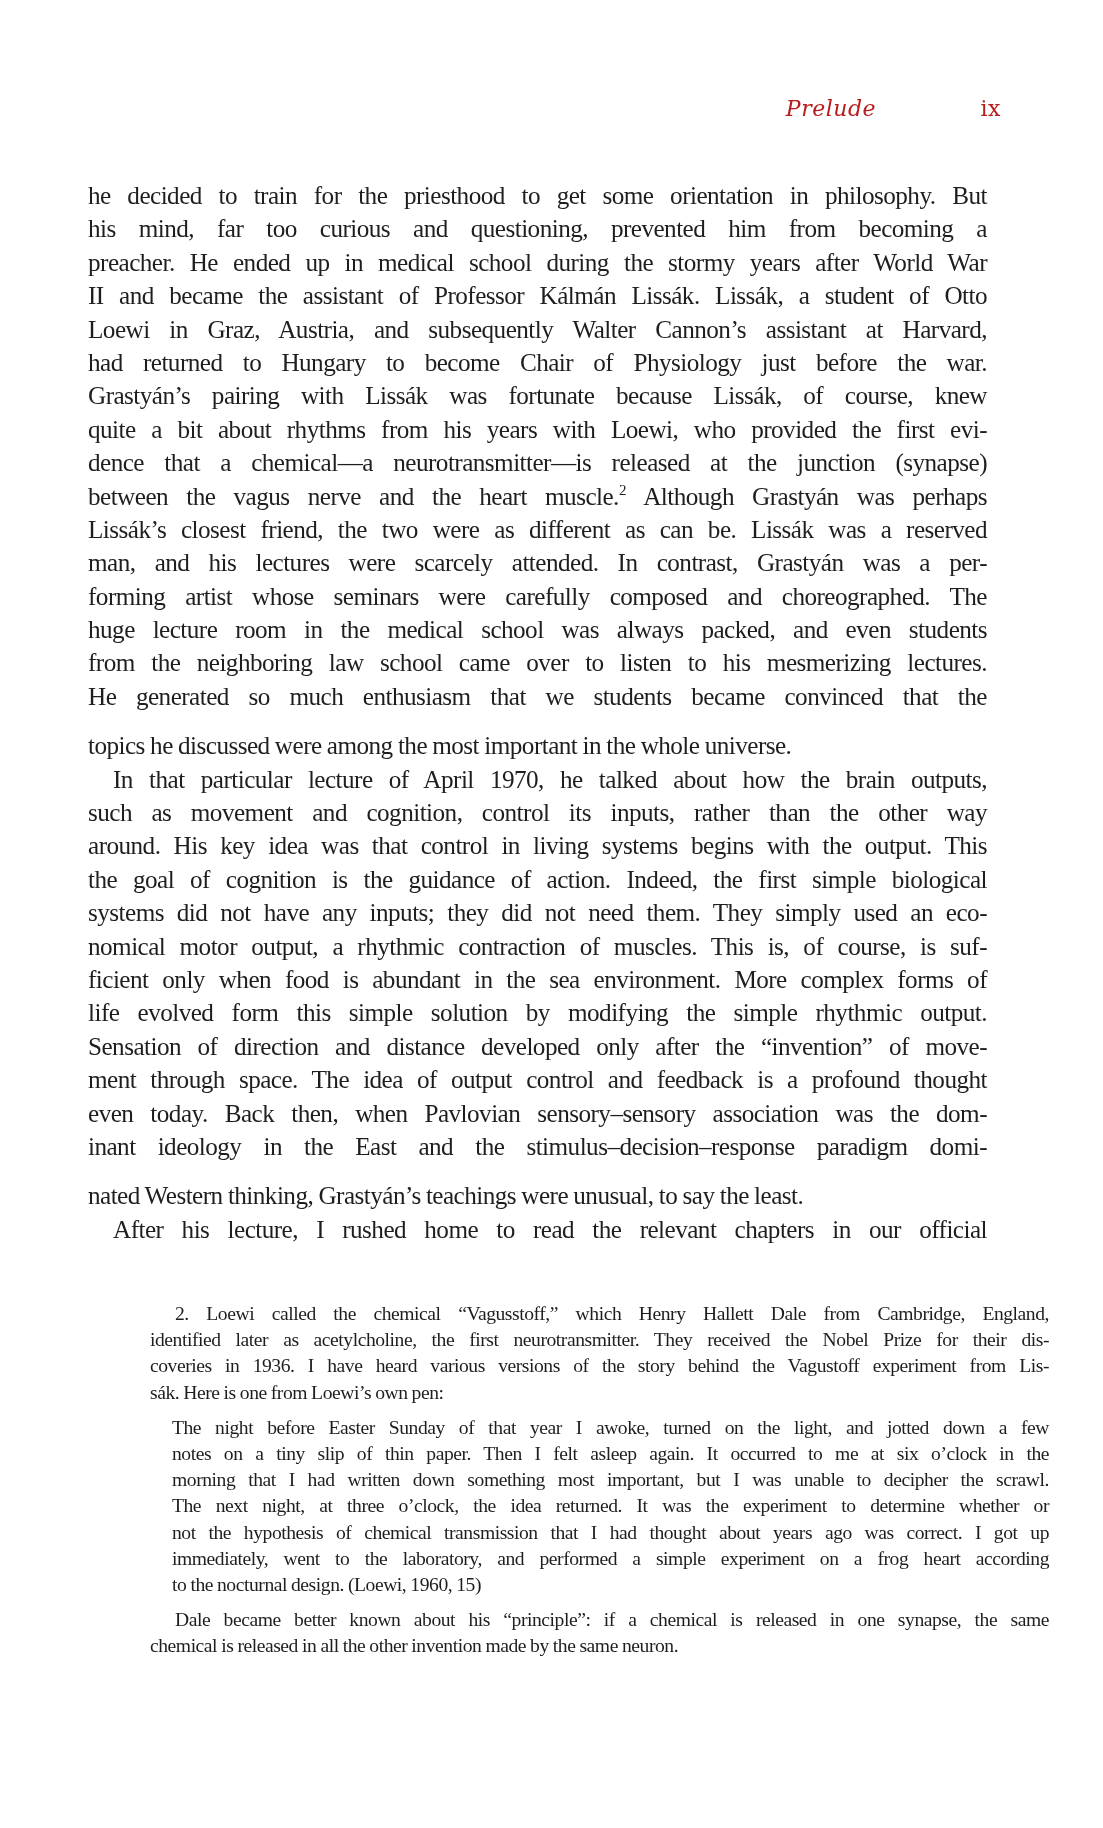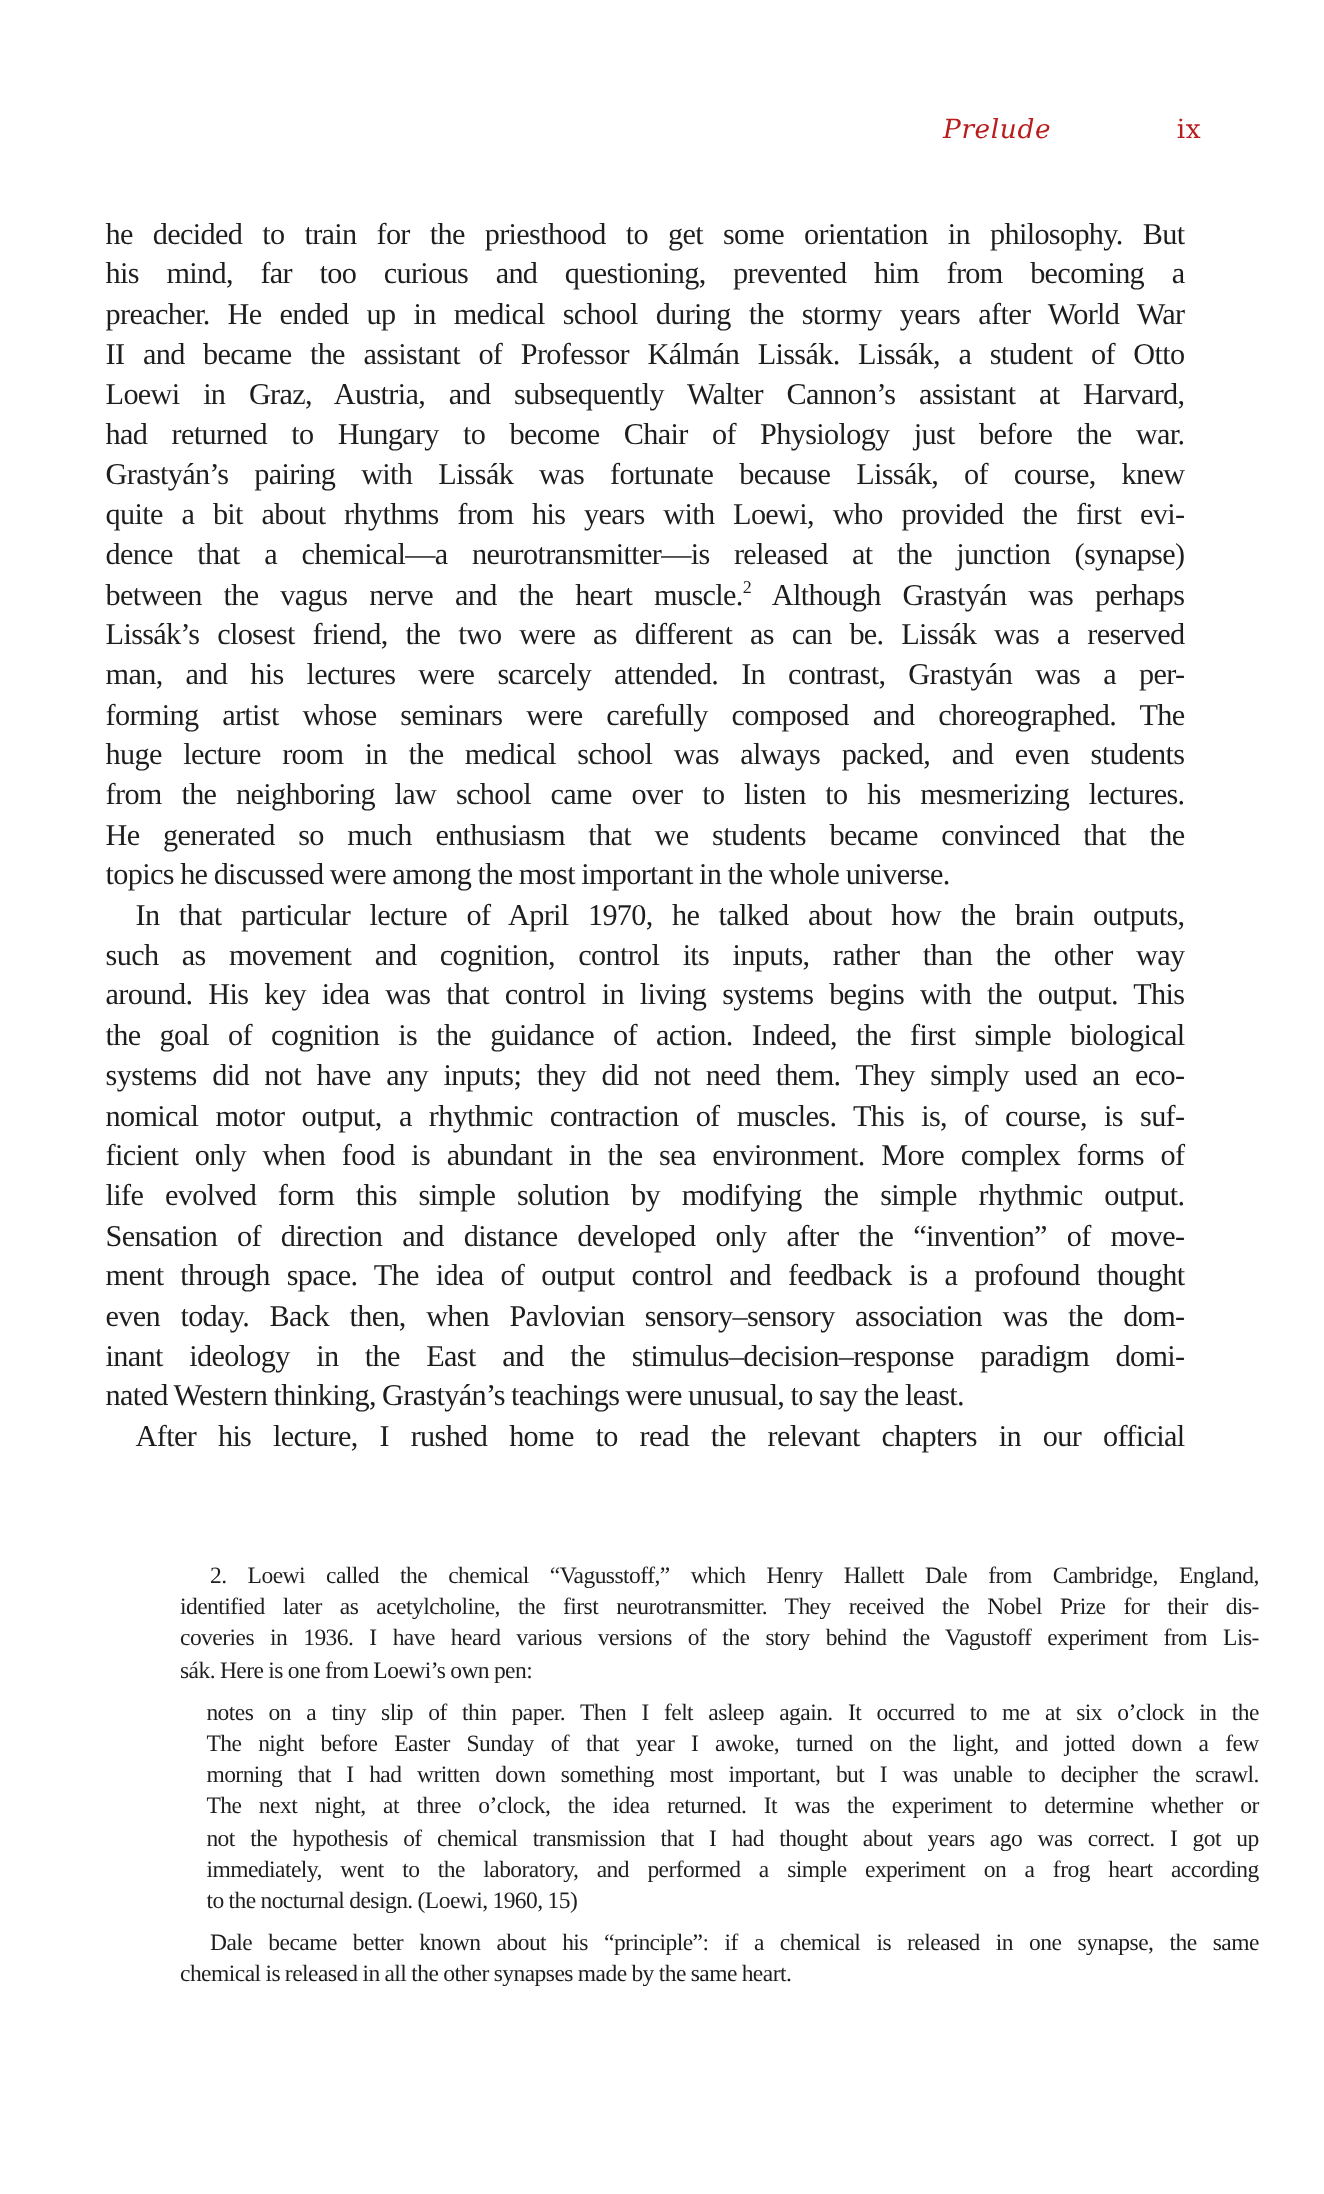--- a/index.html
+++ b/index.html
@@ -50,20 +50,21 @@
   }
   .line {
     display: block;
     text-align: justify;
     text-align-last: justify;
     white-space: nowrap;
     height: 33.4px;
   }
   .line.last {
     text-align-last: left;
+    margin-top: 16px;
   }
   .line.indent {
     padding-left: 25px;
   }
   sup.fnref {
     font-size: 15px;
     line-height: 0;
     vertical-align: 10px;
     letter-spacing: 0;
   }
@@ -142,25 +143,25 @@
 </main>
 
 <section class="footnotes">
   <div class="fn-block">
     <span class="fn-line indent">2. Loewi called the chemical “Vagusstoff,” which Henry Hallett Dale from Cambridge, England,</span>
     <span class="fn-line">identified later as acetylcholine, the first neurotransmitter. They received the Nobel Prize for their dis-</span>
     <span class="fn-line">coveries in 1936. I have heard various versions of the story behind the Vagustoff experiment from Lis-</span>
     <span class="fn-line last">sák. Here is one from Loewi’s own pen:</span>
   </div>
   <blockquote class="fn-block quote" style="margin:0 0 9px 0">
+    <span class="fn-line">The night before Easter Sunday of that year I awoke, turned on the light, and jotted down a few</span>
     <span class="fn-line">notes on a tiny slip of thin paper. Then I felt asleep again. It occurred to me at six o’clock in the</span>
-    <span class="fn-line">The night before Easter Sunday of that year I awoke, turned on the light, and jotted down a few</span>
     <span class="fn-line">morning that I had written down something most important, but I was unable to decipher the scrawl.</span>
     <span class="fn-line">The next night, at three o’clock, the idea returned. It was the experiment to determine whether or</span>
     <span class="fn-line">not the hypothesis of chemical transmission that I had thought about years ago was correct. I got up</span>
     <span class="fn-line">immediately, went to the laboratory, and performed a simple experiment on a frog heart according</span>
     <span class="fn-line last">to the nocturnal design. (Loewi, 1960, 15)</span>
   </blockquote>
   <div class="fn-block">
     <span class="fn-line indent">Dale became better known about his “principle”: if a chemical is released in one synapse, the same</span>
-    <span class="fn-line last">chemical is released in all the other synapses made by the same heart.</span>
+    <span class="fn-line last">chemical is released in all the other invention made by the same neuron.</span>
   </div>
 </section>
 
 </body></html>

